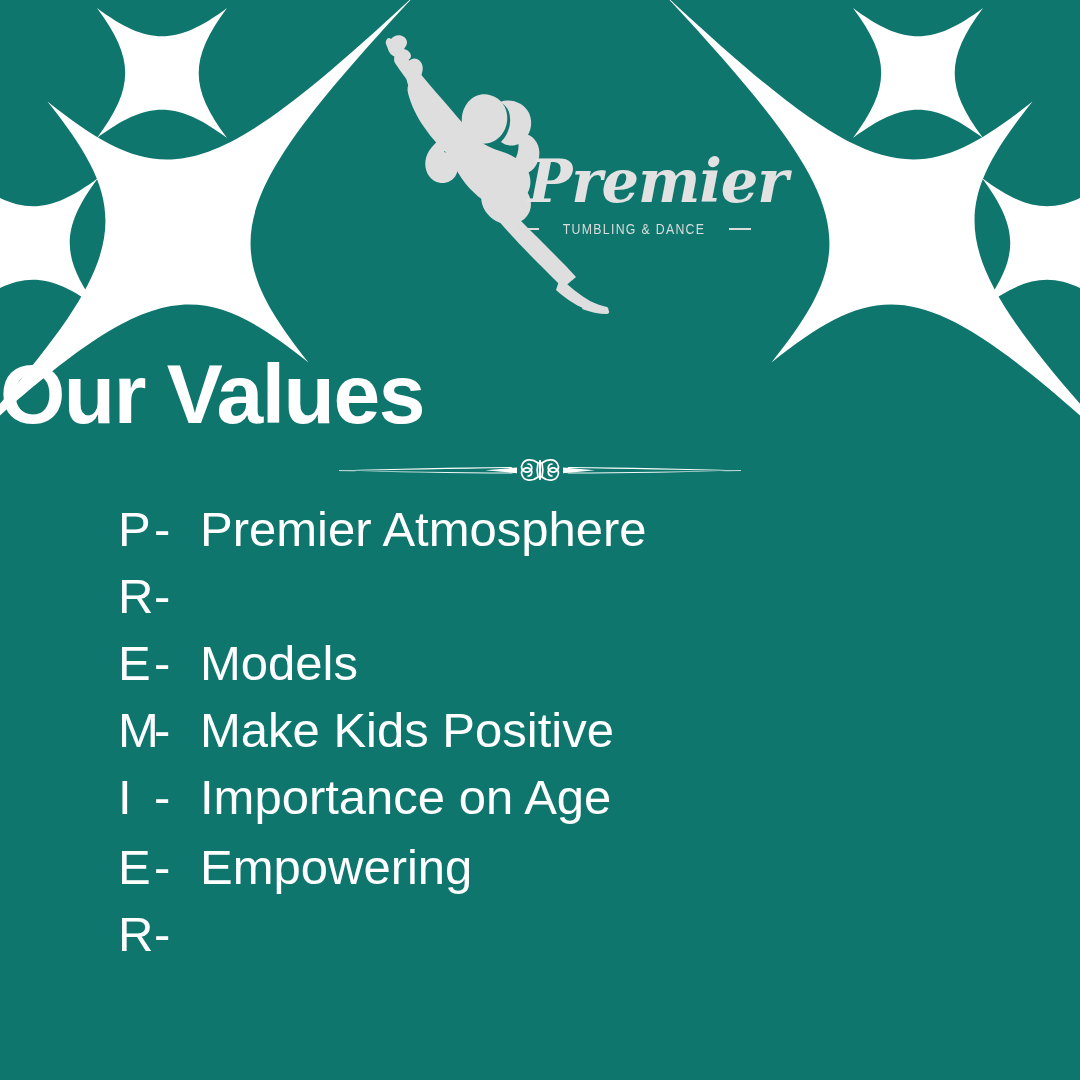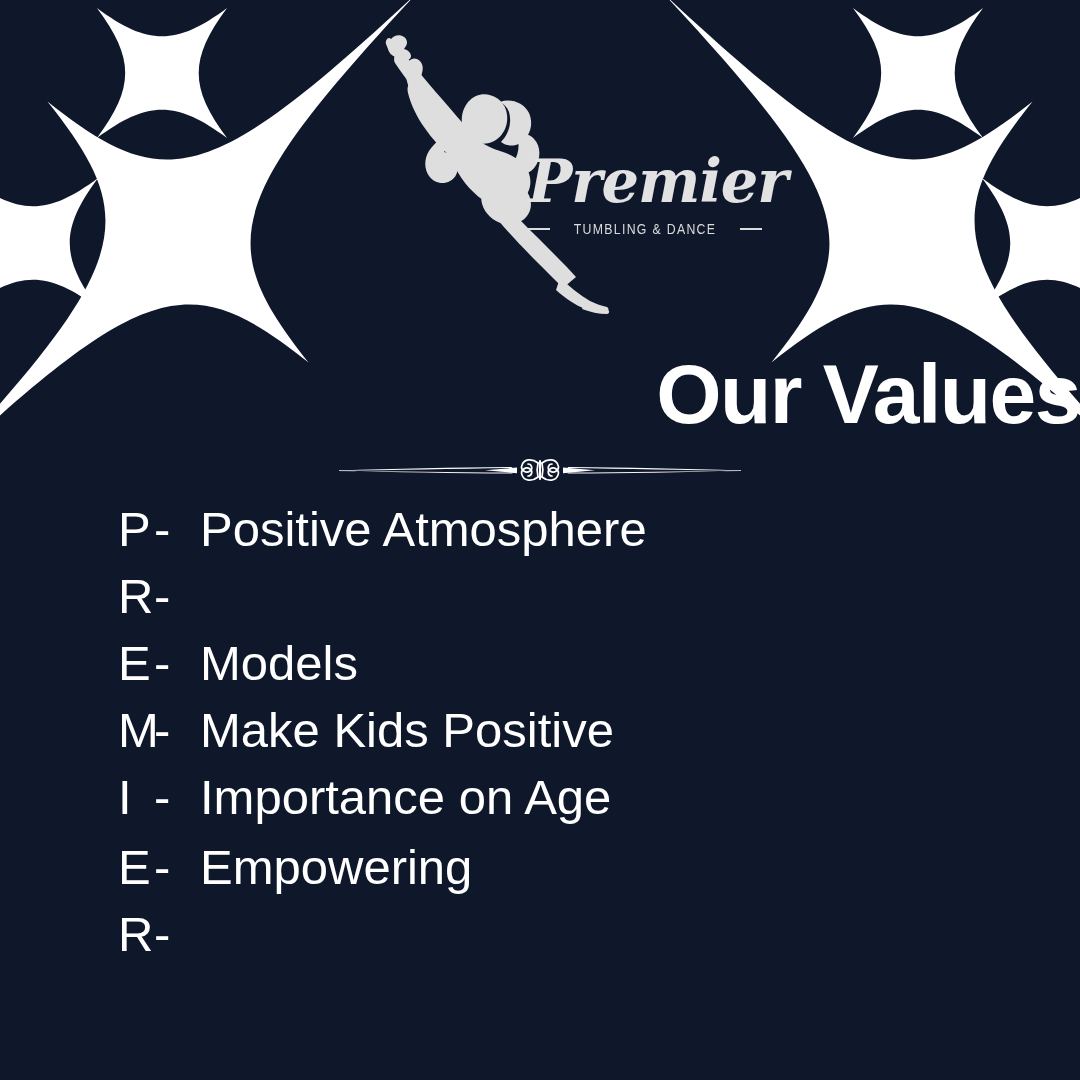--- a/index.html
+++ b/index.html
@@ -5,21 +5,21 @@
   html, body {
     margin: 0;
     padding: 0;
     background: #ffffff;
   }
   #poster {
     position: relative;
     width: 1080px;
     height: 1080px;
     overflow: hidden;
-    background: #0f172a;
+    background: #0f766e;
     font-family: "Liberation Sans", sans-serif;
     -webkit-font-smoothing: antialiased;
   }
 
   
   .sparkle-layer {
     position: absolute;
     top: 0;
     left: 0;
     width: 1080px;
@@ -56,21 +56,21 @@
     font-size: 59px;
     line-height: 1;
     color: #e2e2e2;
     letter-spacing: -1px;
     margin: 0;
     white-space: nowrap;
   }
   .wordmark-sub-row {
     display: flex;
     align-items: center;
-    justify-content: flex-start;
+    justify-content: center;
     gap: 8px;
     margin-top: 9px;
   }
   .wordmark-rule {
     display: block;
     width: 22px;
     height: 2px;
     background: #dcdcdc;
     flex: 0 0 auto;
   }
@@ -84,21 +84,21 @@
     transform: scaleX(0.82);
     transform-origin: center;
   }
 
   
   .page-title {
     position: absolute;
     left: 0;
     top: 352px;
     width: 1080px;
-    text-align: right;
+    text-align: left;
     font-size: 84px;
     font-weight: 700;
     color: #ffffff;
     letter-spacing: -1.5px;
     line-height: 1;
     margin: 0;
   }
 
   
   .divider {
@@ -296,21 +296,21 @@
 
       <path d="M0,-9 L0,9" stroke-width="2.1"></path>
     </g>
   </svg>
 
   <div class="values-list">
 
     <div class="value-row">
       <span class="value-letter">P</span>
       <span class="value-dash">-</span>
-      <span class="value-text">Positive Atmosphere</span>
+      <span class="value-text">Premier Atmosphere</span>
     </div>
 
     <div class="value-row">
       <span class="value-letter">R</span>
       <span class="value-dash">-</span>
     </div>
 
     <div class="value-row">
       <span class="value-letter">E</span>
       <span class="value-dash">-</span>

